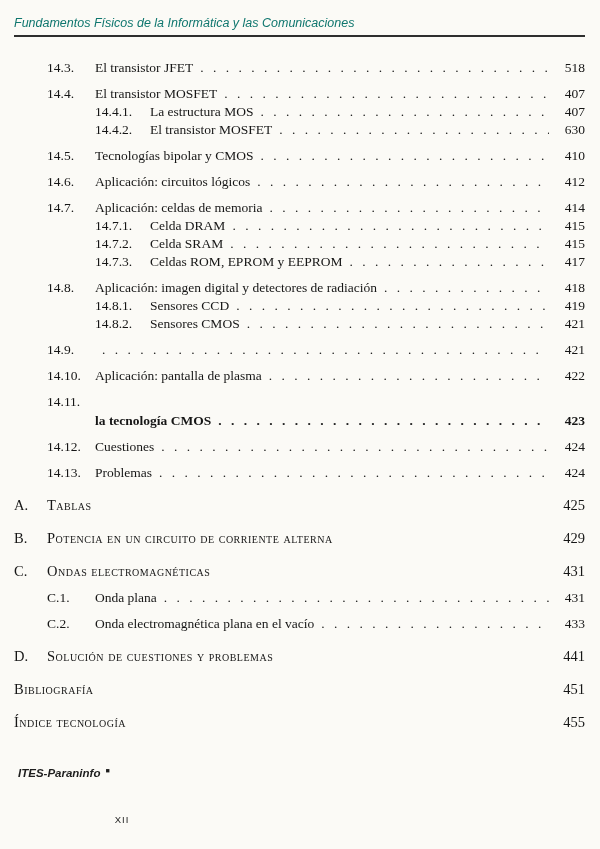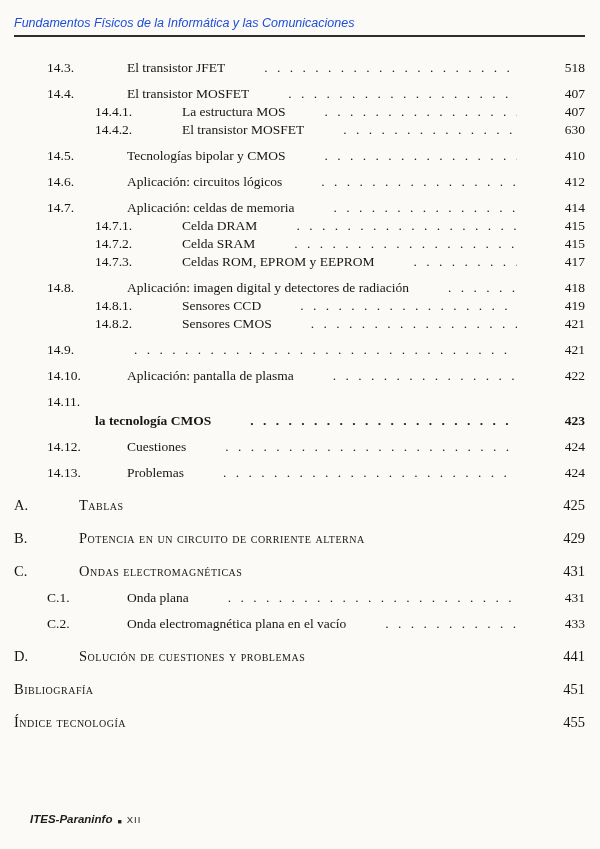--- a/index.html
+++ b/index.html
@@ -12,36 +12,35 @@
     padding: 16px 15px 0 14px;
     font-family: "Liberation Serif", serif;
     color: #161616;
     overflow: hidden;
   }
   
   .running-header {
     font-family: "Liberation Sans", sans-serif;
     font-style: italic;
     font-size: 12.5px;
-    color: #1d4ed8;
+    color: #0f766e;
   }
   .header-rule {
     height: 2px;
     background: #2e2e2e;
     margin-top: 5px;
   }
   
   .toc { margin-top: 22px; }
   .row {
     display: flex;
     align-items: baseline;
     font-size: 13.5px;
     line-height: 17px;
     white-space: nowrap;
-    gap: 32px;
   }
   .row .num   { flex: none; }
   .row .title { flex: none; }
   .row .dots  {
     flex: 1 1 auto;
     overflow: hidden;
     white-space: nowrap;
     letter-spacing: 3px;
     padding-left: 7px;
     color: #222;
@@ -64,26 +63,26 @@
   }
   .lvl0 .num { width: 33px; }
   .lvl0 .title, .lvlh .title {
     font-variant: small-caps;
     letter-spacing: 0.5px;
   }
   .toc .row:first-child { margin-top: 0; }
   
   .page-footer {
     position: absolute;
-    left: 30px;
+    left: 18px;
     bottom: 24px;
     font-family: "Liberation Sans", sans-serif;
     color: #1d1d1d;
     display: flex;
-    align-items: flex-end;
+    align-items: flex-start;
   }
   .imprint {
     font-style: italic;
     font-weight: bold;
     font-size: 11.5px;
   }
   .sq-bullet {
     font-size: 7px;
     margin: 0 5px;
     line-height: 1;

